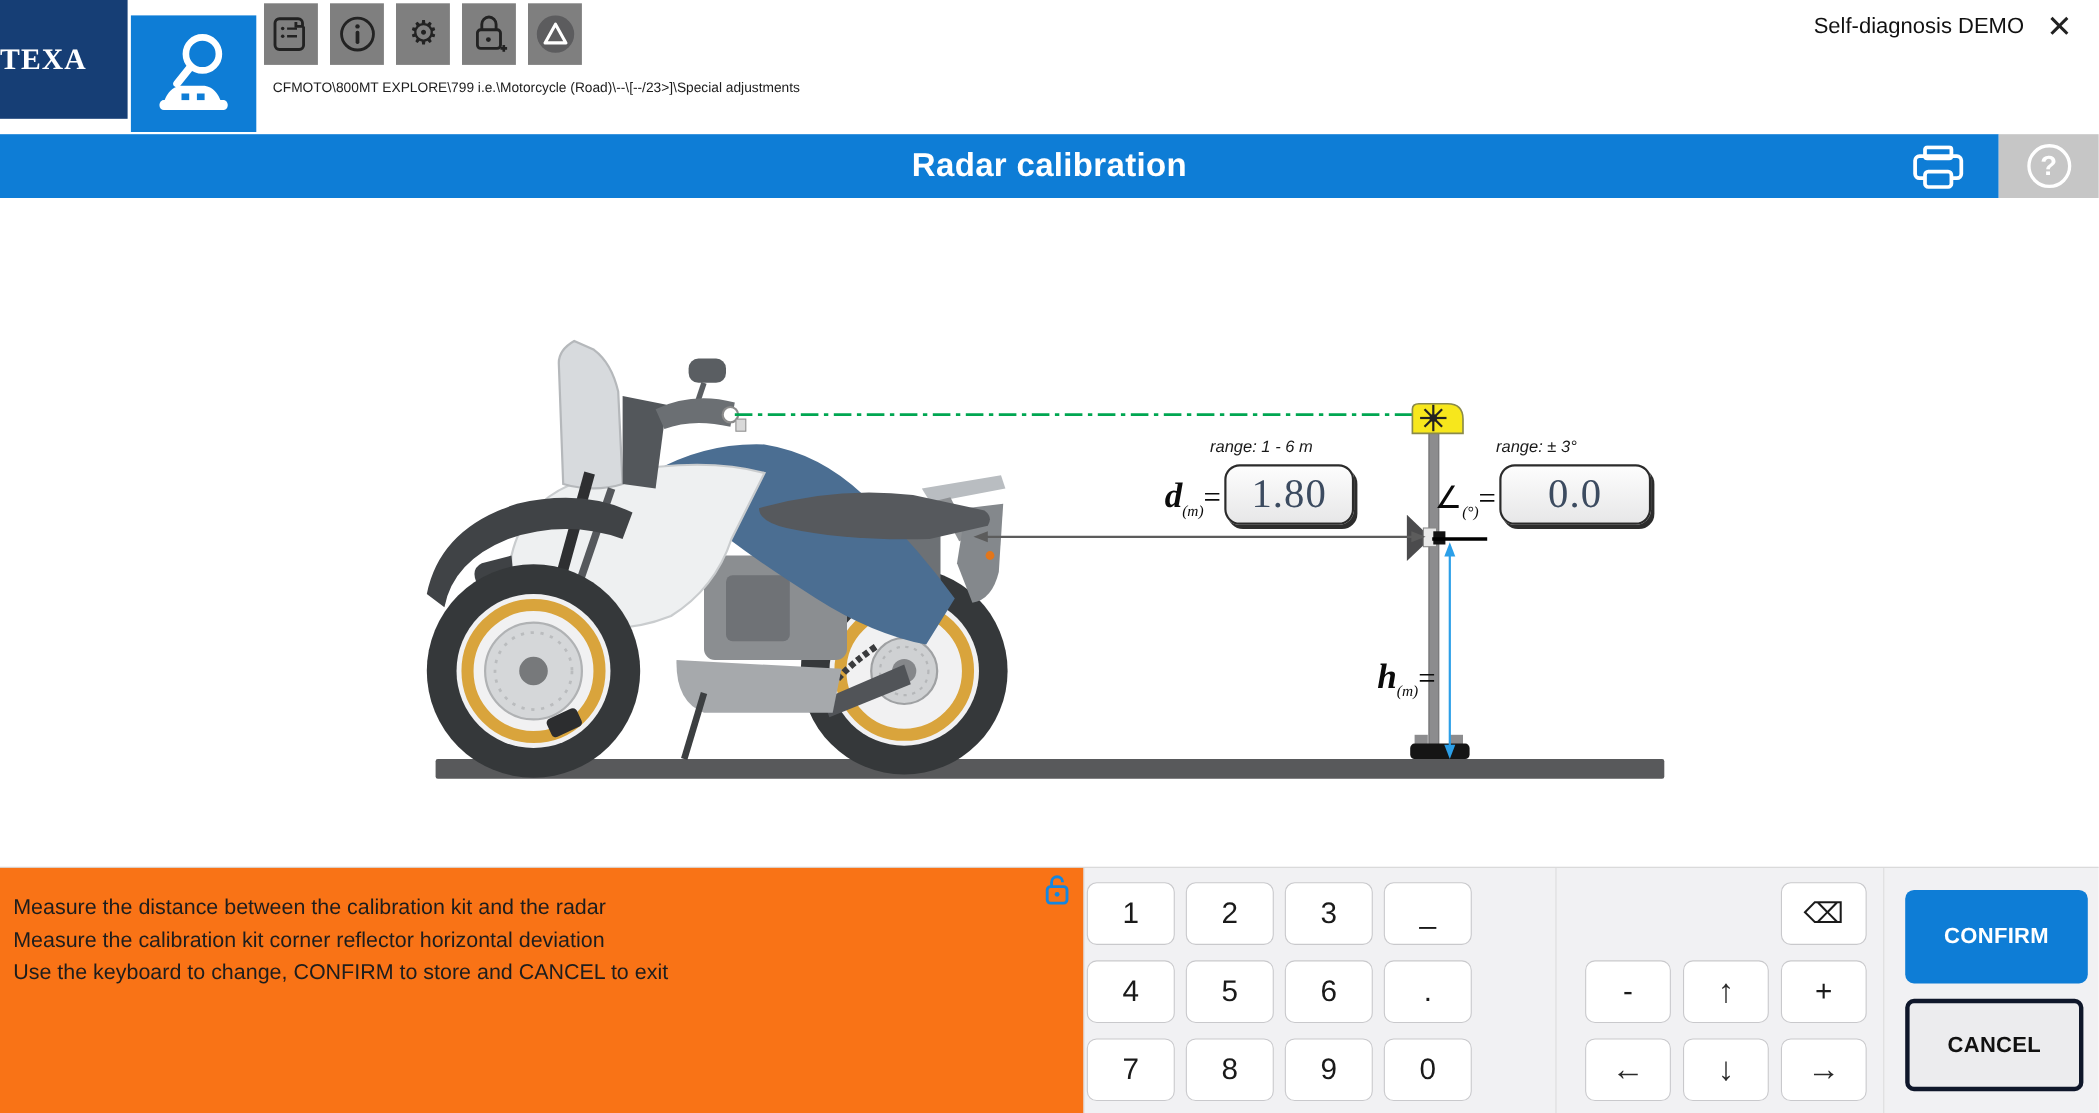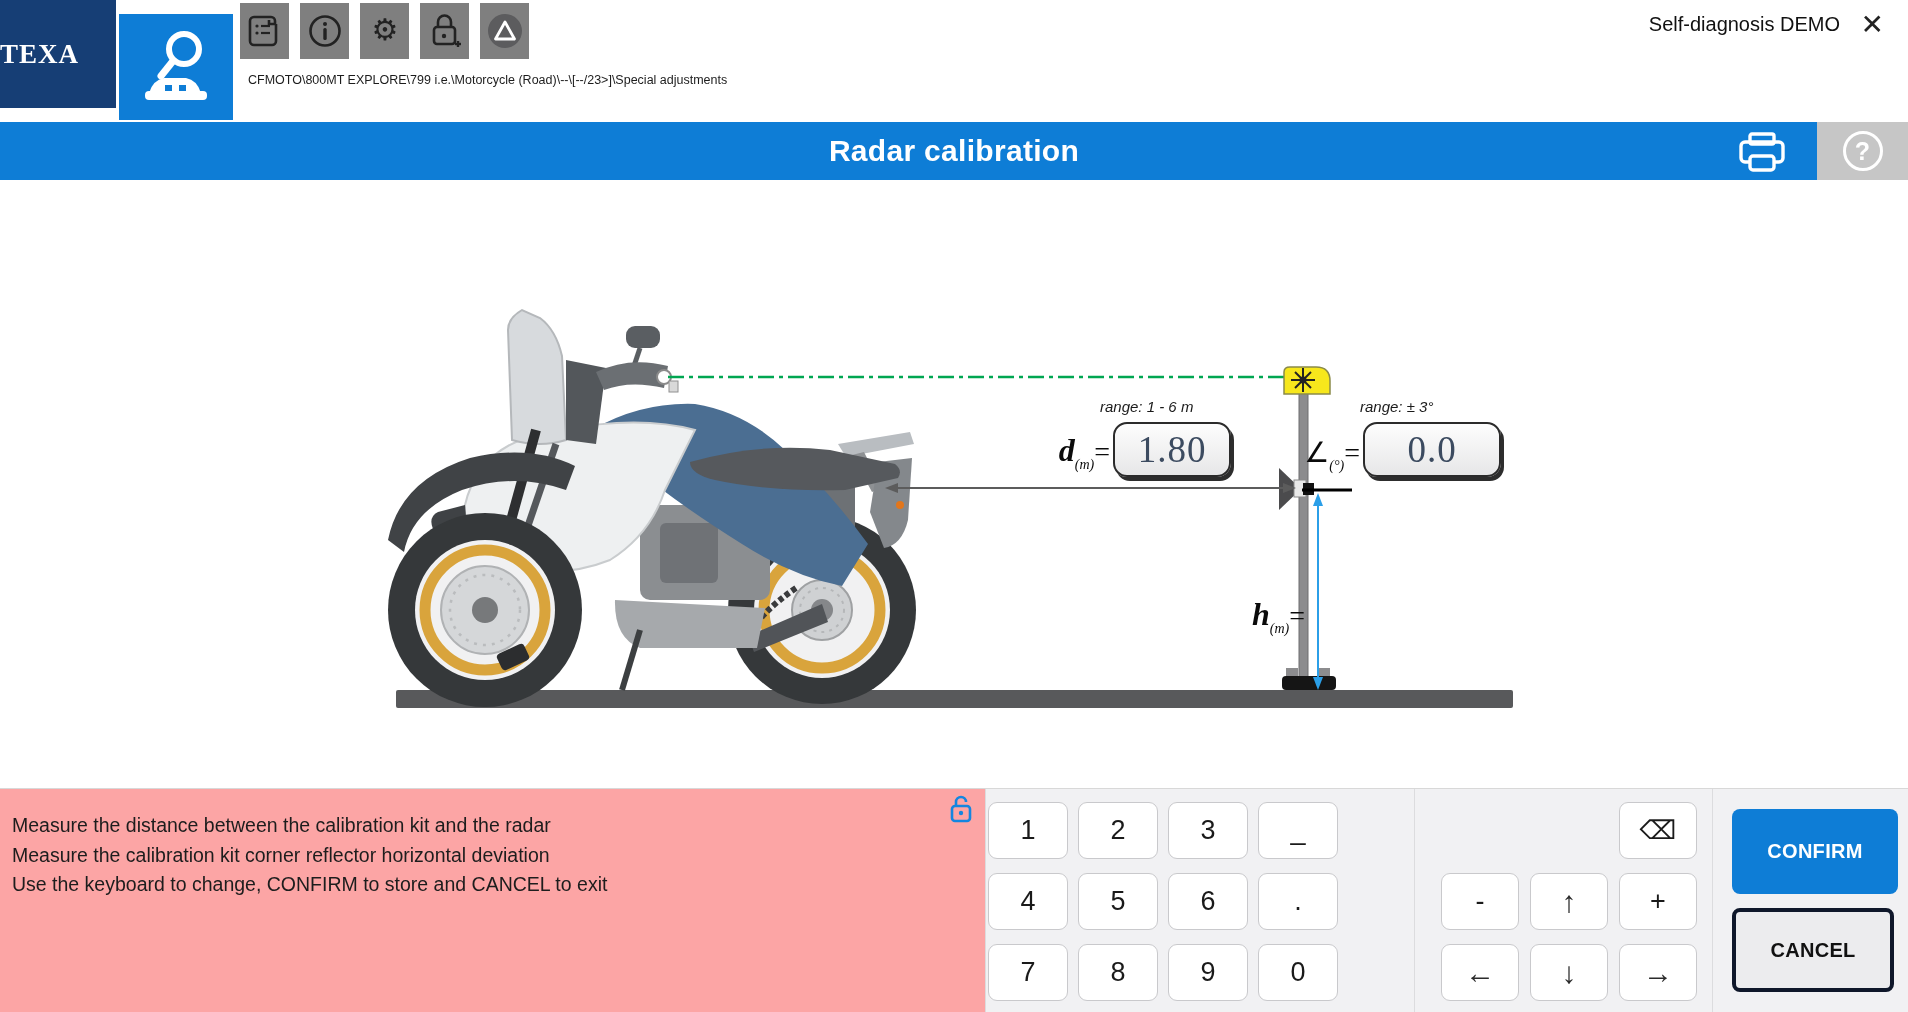--- a/index.html
+++ b/index.html
@@ -46,21 +46,21 @@
     font-family:"Liberation Serif",serif;font-size:37px;color:#3c4b60;letter-spacing:1px;cursor:text;text-align:right;}
   .meas-label{position:absolute;font-family:"Liberation Serif",serif;color:#0b0b0b;white-space:nowrap;}
   .meas-label .sym{font-style:italic;font-weight:700;font-size:32px;}
   .meas-label .sub{font-style:italic;font-size:14px;vertical-align:-8px;}
   .meas-label .eq{font-size:28px;}
   .angle-glyph{font-size:28px;font-style:normal;}
 
   
   .bottom-panel{position:absolute;left:0;top:788px;width:1908px;height:224px;background:#f1f1f3;
     border-top:1px solid #d8d8d8;}
-  .instruction-area{position:absolute;left:0;top:0;width:985px;height:224px;background:#fca5a5;}
+  .instruction-area{position:absolute;left:0;top:0;width:985px;height:224px;background:#f97316;}
   .instructions{position:absolute;left:12px;top:22px;font-size:19.5px;line-height:29.5px;color:#1d1d1d;}
   .vdiv{position:absolute;top:0;width:1px;height:224px;background:#dcdcde;}
   .lock-btn{position:absolute;left:948px;top:4px;width:28px;height:32px;cursor:pointer;}
 
   .digit-grid{position:absolute;left:988px;top:13px;display:grid;
     grid-template-columns:repeat(4,80px);grid-template-rows:repeat(3,57px);
     column-gap:10px;row-gap:14px;}
   .nav-grid{position:absolute;left:1441px;top:13px;display:grid;
     grid-template-columns:repeat(3,78px);grid-template-rows:repeat(3,57px);
     column-gap:11px;row-gap:14px;}

